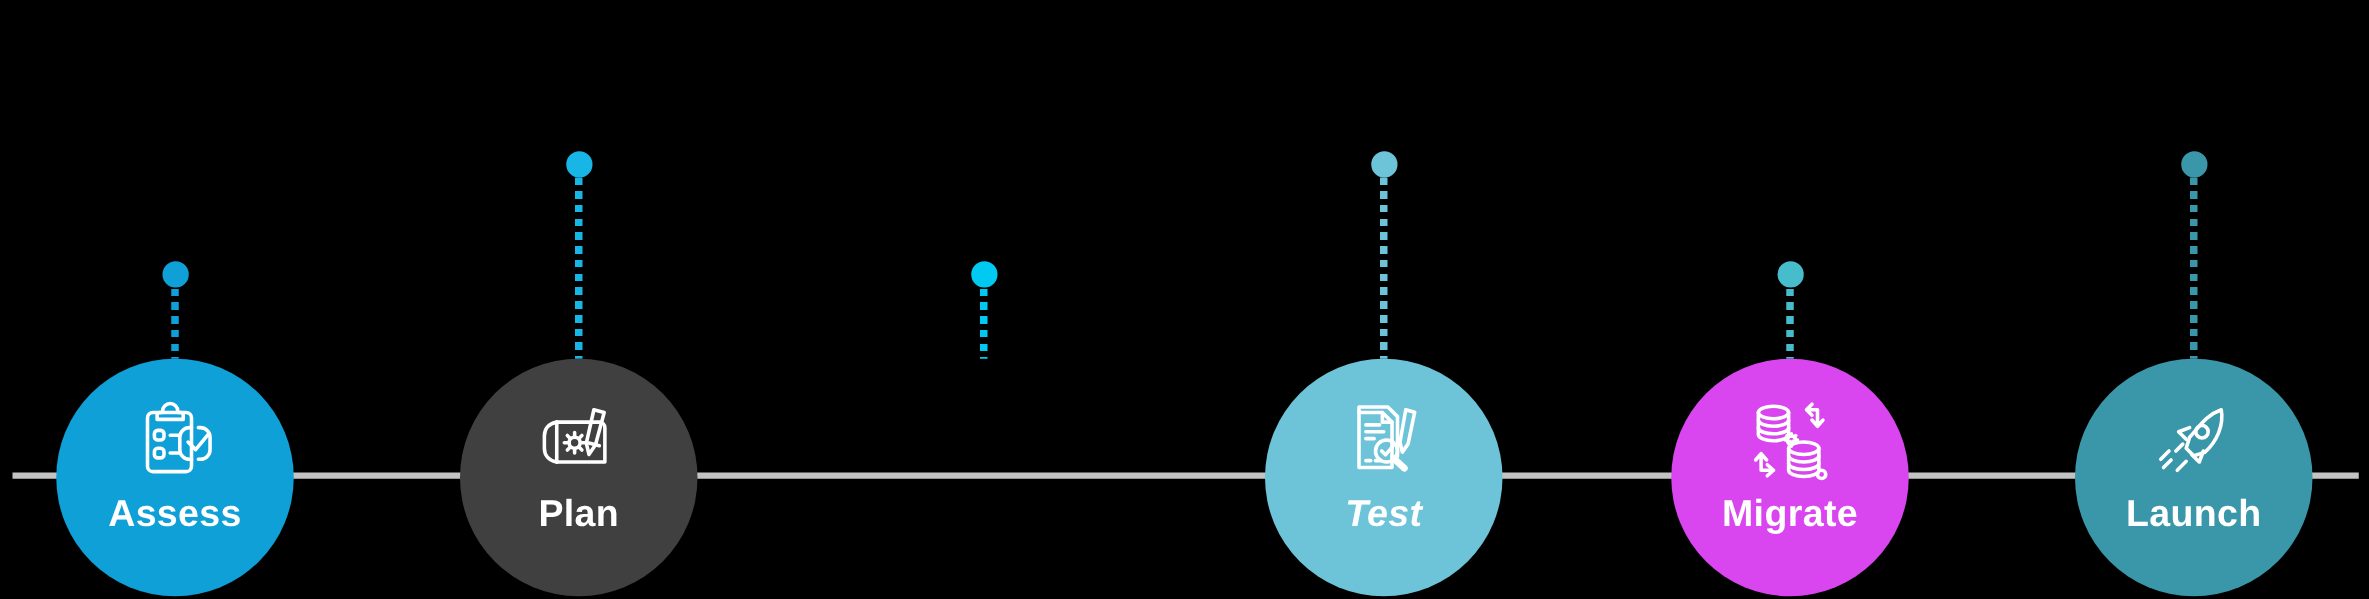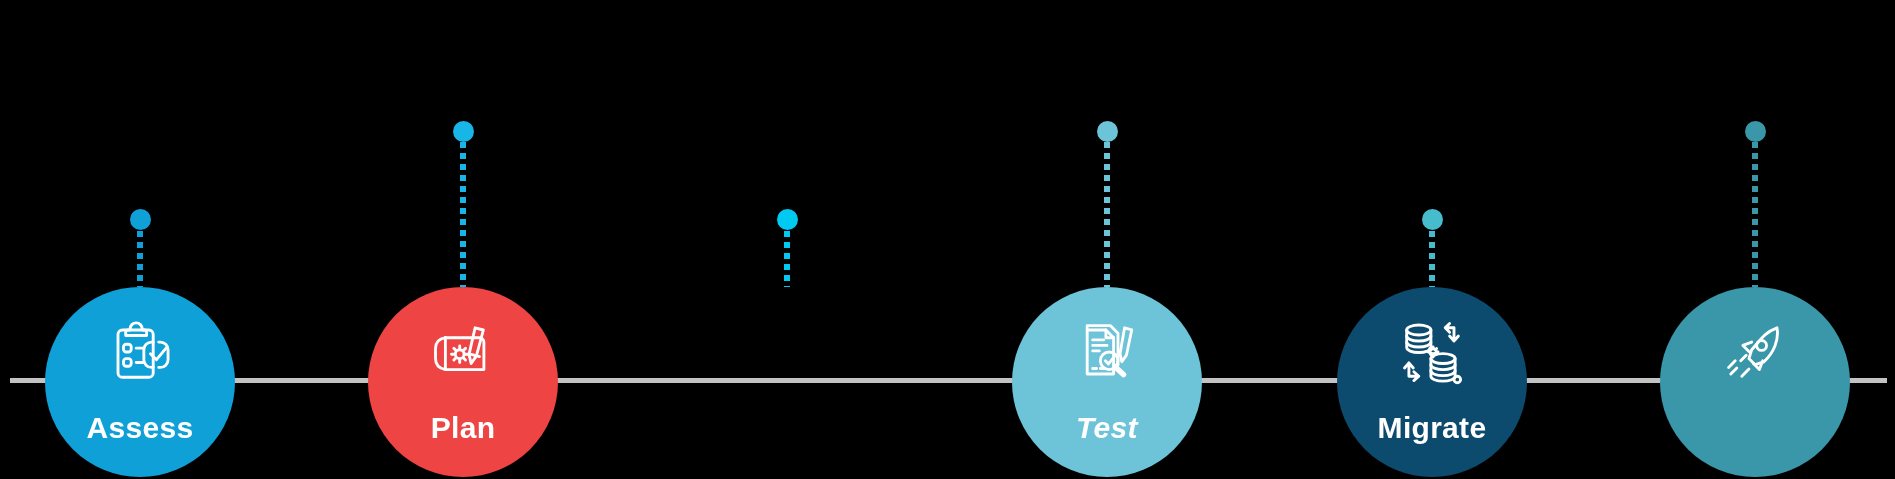--- a/index.html
+++ b/index.html
@@ -67,21 +67,21 @@
   }
   .icon-wrap svg * {
     fill: none;
     stroke: #ffffff;
     stroke-width: 2.6;
     stroke-linecap: round;
     stroke-linejoin: round;
   }
   .icon-wrap svg .thick { stroke-width: 5; }
   .step-label {
-    margin-top: 28px;
+    margin-top: 12px;
     color: #ffffff;
     font-size: 30px;
     font-weight: 700;
     letter-spacing: 0.3px;
     line-height: 1;
   }
 </style>
 </head>
 <body>
 
@@ -103,21 +103,21 @@
               <path d="M49 21 h1.5 a7 7 0 0 1 7 7 v9 a7 7 0 0 1 -7 7 H49"></path>
               <path d="M41.5 31.5 l5.5 5.5 9.5 -11.5"></path>
             </svg>
           </div>
       <div class="step-label">Assess</div>
     </div>
   </div>
       <div class="step" style="left: 368px;">
     <div class="dot tall" style="background: rgb(24, 182, 230);"></div>
     <div class="connector tall" style="background: repeating-linear-gradient(rgb(24, 182, 230) 0px, rgb(24, 182, 230) 6px, transparent 6px, transparent 11px);"></div>
-    <div class="circle" style="background: #ef4444;">
+    <div class="circle" style="background: #404040;">
       <div class="icon-wrap">
             <svg viewBox="0 0 64 60">
               <path d="M16 17 h31 a4 4 0 0 1 4 4 v25 H16"></path>
               <path d="M16 17 c-6 1 -9 5 -9 10 v9 c0 5 3 9 9 10"></path>
               <path d="M16 17 v29"></path>
               <circle cx="29" cy="32" r="4"></circle>
               <path d="M29 24.5 v2.5 M29 37 v2.5 M21.5 32 h2.5 M34 32 h2.5 M23.7 26.7 l1.8 1.8 M32.5 35.5 l1.8 1.8 M34.3 26.7 l-1.8 1.8 M25.5 35.5 l-1.8 1.8"></path>
               <path d="M43 8 l7.5 2 -6.3 23.5 -4.8 7 -1.9 -8.3 z"></path>
               <path d="M39.4 32.2 l7.6 2"></path>
             </svg>
@@ -145,21 +145,21 @@
               <path d="M30.5 38 l2.8 2.8 5 -6"></path>
               <path class="thick" d="M40.5 44.5 l6.5 6"></path>
             </svg>
           </div>
       <div class="step-label">Test</div>
     </div>
   </div>
       <div class="step" style="left: 1337px;">
     <div class="dot short" style="background: rgb(71, 188, 205);"></div>
     <div class="connector short" style="background: repeating-linear-gradient(rgb(71, 188, 205) 0px, rgb(71, 188, 205) 6px, transparent 6px, transparent 11px);"></div>
-    <div class="circle" style="background: #0c4a6e;">
+    <div class="circle" style="background: #d946ef;">
       <div class="icon-wrap">
             <svg viewBox="0 0 64 60">
               <ellipse cx="20" cy="10" rx="11" ry="4.5"></ellipse>
               <path d="M9 10 v16 c0 2.5 4.9 4.5 11 4.5 s11 -2 11 -4.5 v-16"></path>
               <path d="M9 15.5 c0 2.5 4.9 4.5 11 4.5 s11 -2 11 -4.5"></path>
               <path d="M9 21 c0 2.5 4.9 4.5 11 4.5 s11 -2 11 -4.5"></path>
               <circle cx="33" cy="30" r="3"></circle>
               <path d="M33 25.5 v1.5 M33 33 v1.5 M28.5 30 h1.5 M36 30 h1.5 M29.8 26.8 l1.1 1.1 M34.1 31.1 l1.1 1.1 M36.2 26.8 l-1.1 1.1 M31.9 31.1 l-1.1 1.1"></path>
               <path d="M44 8 h8 v12 M44 8 l4 -4 M44 8 l4 4 M52 20 l-4 -4.5 M52 20 l4 -4.5"></path>
               <path d="M11 40 v12 h9 M11 40 l-4 4.5 M11 40 l4 4.5 M20 52 l-4.5 -4 M20 52 l-4.5 4"></path>
@@ -180,16 +180,17 @@
       <div class="icon-wrap">
             <svg viewBox="0 0 64 60">
               <path d="M52 8 c2 11 -3 23 -12 31 l-8 2.5 -5.5 -5.5 2.5 -8 C37 19 41 12 52 8 z"></path>
               <circle cx="38" cy="24" r="4.5"></circle>
               <path d="M29 21 l-8 3 5.5 5.5"></path>
               <path d="M39 38 l-3 8 -5.5 -5.5"></path>
               <path d="M24 33 l-5 5"></path>
               <path d="M14 38 l-6 6 M10 50 l5.5 -5.5 M20 52 l6.5 -6.5"></path>
             </svg>
           </div>
+      <div class="step-label">Launch</div>
     </div>
   </div>
     </div>
 </div>
 
 </body></html>

